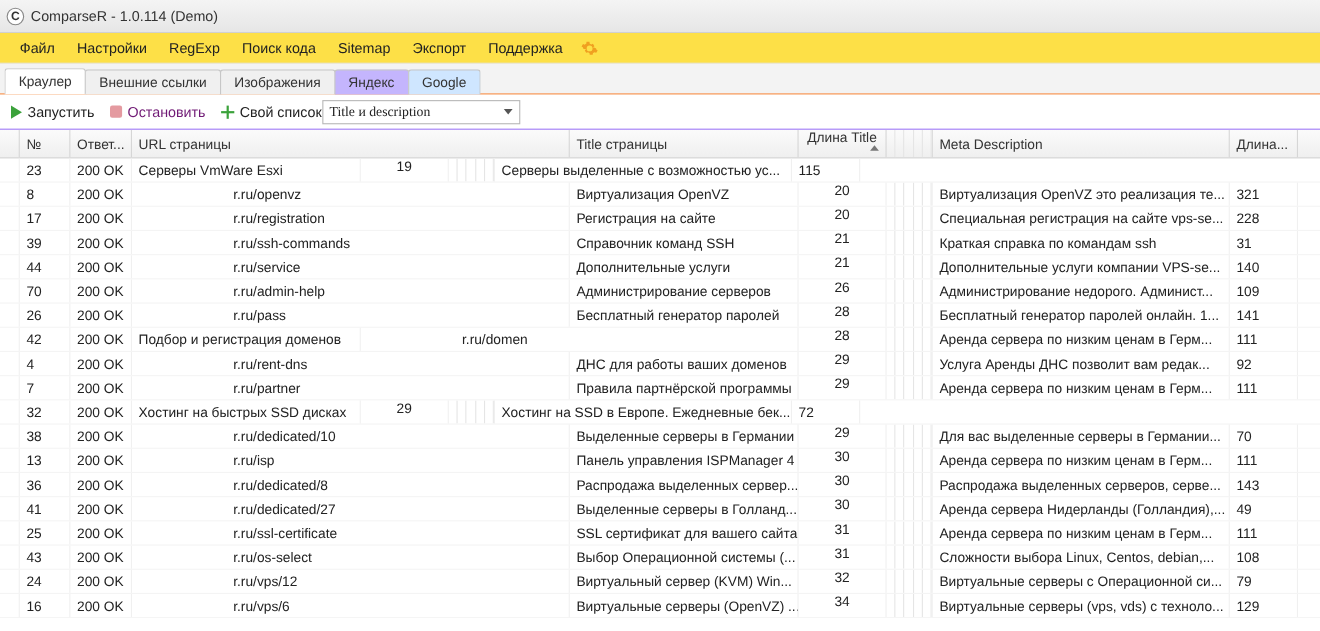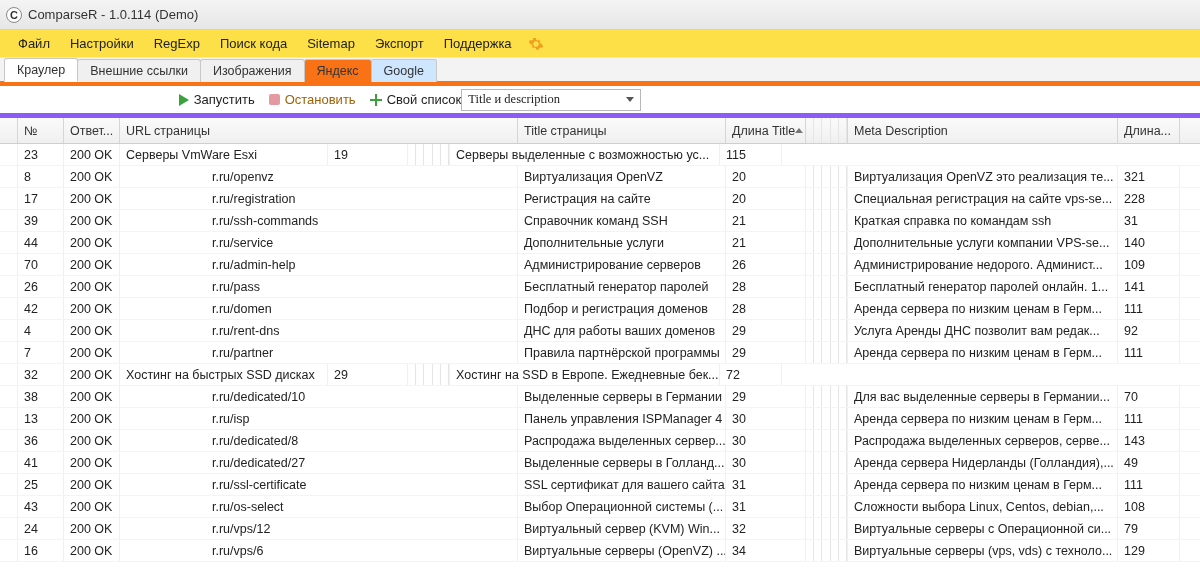--- a/index.html
+++ b/index.html
@@ -3,29 +3,29 @@
 <meta charset="utf-8">
 <style>
   * { box-sizing: border-box; }
   html, body { margin: 0; padding: 0; width: 1200px; height: 574px; font-family: "Segoe UI", Tahoma, sans-serif; font-size: 13px; color: #222; background: #fff; overflow: hidden; }
   .titlebar { display: flex; align-items: center; height: 30px; background: linear-gradient(#f4f4f4,#e6e6e6); border-bottom: 1px solid #d0d0d0; padding: 0 6px; }
   .titlebar .appicon { width:16px; height:16px; display:inline-flex; align-items:center; justify-content:center; background:#fff; border:1px solid #888; border-radius:50%; font-size:11px; font-weight:bold; color:#333; margin-right:6px; }
   .titlebar .title { font-size: 13px; color: #333; }
   .menubar { display: flex; align-items: center; height: 28px; padding: 0 10px; gap: 4px; background:#fde047; border-bottom:1px solid #e4e4e4;}
   .menubar .menu-item { padding: 4px 8px; color:#222; cursor:default; }
   .menubar .gear { width:16px; height:16px; color:#f0a020; margin-left:4px;}
-  .tabsbar { display:flex; align-items:flex-end; height:28px; background:#f3f3f3; border-bottom:5px solid #f97316; padding-left:4px; }
+  .tabsbar { display:flex; align-items:flex-end; height:28px; background:#f3f3f3; border-bottom:1px solid #f97316; padding-left:4px; }
   .tab { padding:4px 12px; border:1px solid #c7c7c7; border-bottom:none; background:#f0f0f0; margin-right:-1px; border-top-left-radius:3px; border-top-right-radius:3px; font-size:12.5px; color:#333; cursor:default; position:relative; top:1px; }
   .tab.active { background:#fff; z-index:2; border-bottom:1px solid #fff;}
-  .tab.yandex { background:#f97316;margin-top:40px; }
+  .tab.yandex { background:#c4b5fd;margin-top:40px; }
   .tab.google { background:#cfe6ff; }
-  .toolbar { display:flex; align-items:center; justify-content:center; height:32px; padding:0 10px; background:#fff; border-bottom:5px solid #8b5cf6;}
+  .toolbar { display:flex; align-items:center; justify-content:flex-start; height:32px; padding:0 10px; background:#fff; border-bottom:1px solid #8b5cf6;}
   .toolbar-left { display:flex; align-items:center; gap:14px; }
   .toolbar-btn { display:flex; align-items:center; gap:5px; color:#222; cursor:default; }
-  .toolbar-btn.disabled { color:#a16207; }
+  .toolbar-btn.disabled { color:#701a75; }
   .ic { width:14px; height:14px; display:inline-block; }
   .ic.play { border-left:10px solid #3ba23b; border-top:6px solid transparent; border-bottom:6px solid transparent; width:0; height:0;}
   .ic.stop { width:11px; height:11px; background:#e49aa0; border-radius:2px;}
   .ic.plus { width:12px; height:12px; position:relative; }
   .ic.plus::before, .ic.plus::after { content:""; position:absolute; background:#3ba23b; }
   .ic.plus::before { left:5px; top:0; width:2px; height:12px;}
   .ic.plus::after { top:5px; left:0; height:2px; width:12px;}
   .toolbar-select { width:180px; height:22px; border:1px solid #b7b7b7; background:#fff; display:flex; align-items:center; justify-content:space-between; padding:0 6px; font-size:12.5px;}
   .toolbar-select .arrow { width:0;height:0;border-left:4px solid transparent;border-right:4px solid transparent;border-top:5px solid #555;}
   .grid { position:relative; height: calc(574px - 30px - 28px - 28px - 32px); overflow:hidden; background:#fff;}
@@ -35,21 +35,21 @@
   .gh .sortarrow { margin-left:auto; width:0;height:0;border-left:4px solid transparent;border-right:4px solid transparent;border-bottom:5px solid #777;}
   .grid-body { overflow:hidden; }
   .row { display:flex; height:22px; align-items:center; border-bottom:1px solid #f4f4f4;}
   .cell { border-right:1px solid #f0f0f0; padding:0 6px; font-size:12.5px; color:#222; white-space:nowrap; overflow:hidden; text-overflow:ellipsis; height:100%; display:flex; align-items:center;}
   .cell.first { width:18px; padding:0;}
   
   .c-num   { width:46px; }
   .c-ans   { width:56px; }
   .c-url   { width:398px; }
   .c-title { width:208px; }
-  .c-tlen  { width:80px; }
+  .c-tlen  { width:80px;flex-direction:column; }
   .c-spacers { width:42px; display:flex; padding:0;}
   .c-spacers span { flex:1; border-right:1px solid #e5e5e5; height:100%;}
   .c-meta  { width:270px; }
   .c-mlen  { width:62px; }
   .grid-body .c-url { padding-left: 92px; }
 </style>
 </head>
 <body>
 
 <div class="titlebar">
@@ -238,22 +238,22 @@
           <span></span>
           <span></span>
         </div>
         <div class="cell c-meta">Бесплатный генератор паролей онлайн. 1...</div>
         <div class="cell c-mlen">141</div>
       </div>
       <div class="row">
         <div class="cell first"></div>
         <div class="cell c-num">42</div>
         <div class="cell c-ans">200 OK</div>
+        <div class="cell c-title">Подбор и регистрация доменов</div>
         <div class="cell c-url">r.ru/domen</div>
-        <div class="cell c-title">Подбор и регистрация доменов</div>
         <div class="cell c-tlen">28</div>
         <div class="cell c-spacers">
           <span></span>
           <span></span>
           <span></span>
           <span></span>
           <span></span>
         </div>
         <div class="cell c-meta">Аренда сервера по низким ценам в Герм...</div>
         <div class="cell c-mlen">111</div>

